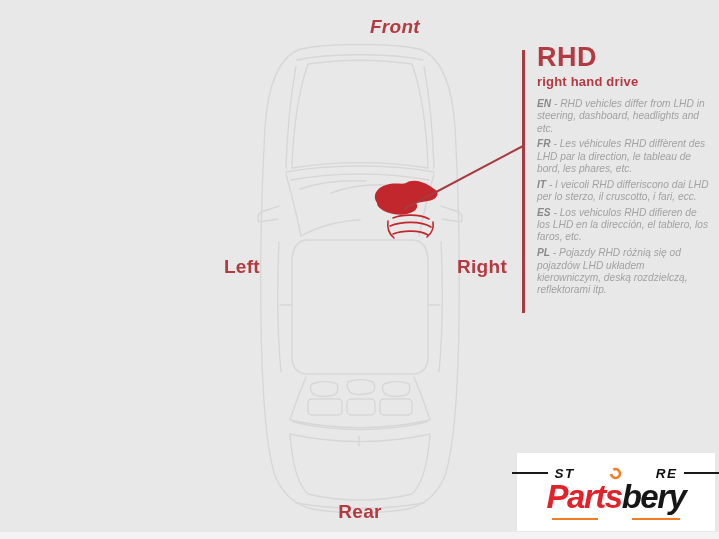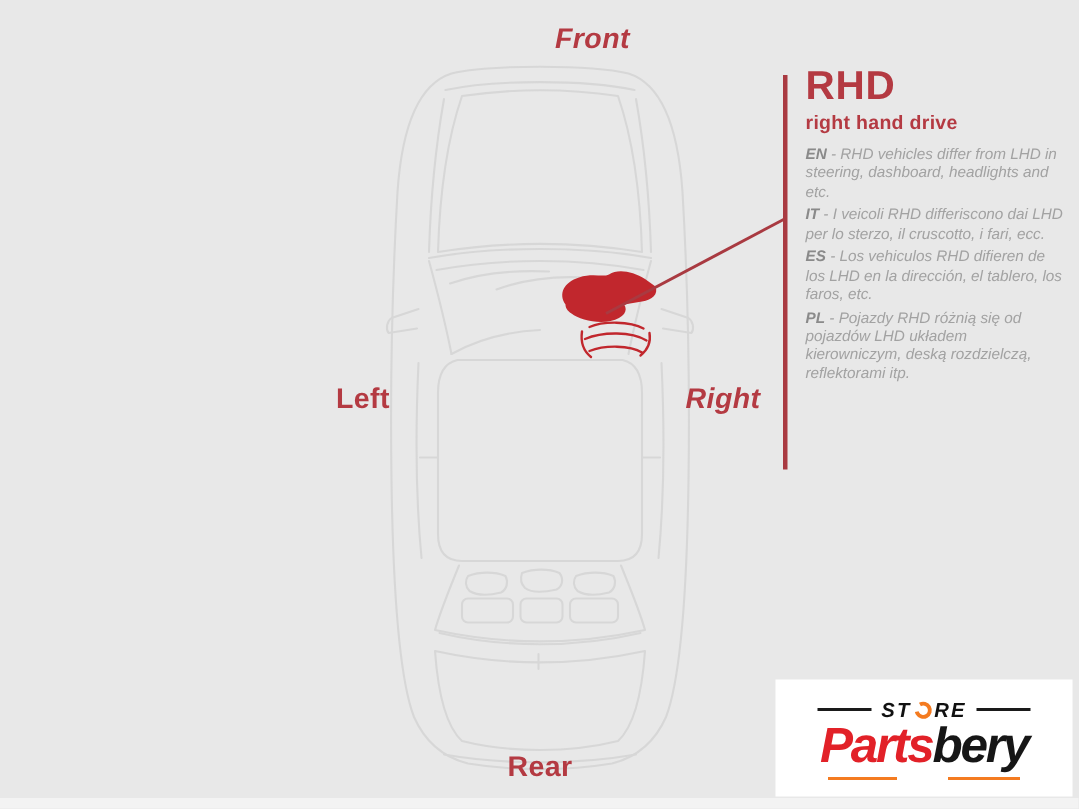--- a/index.html
+++ b/index.html
@@ -9,38 +9,38 @@
     font-family:"Liberation Sans", sans-serif;
   }
   .bottom-strip{position:absolute;left:0;top:532px;width:719px;height:7px;background:#f3f3f3;}
   .car-svg{position:absolute;left:0;top:0;}
   .dir-label{
     position:absolute;font-weight:bold;font-size:19px;color:var(--label-red,#b43a42);
     letter-spacing:.3px;
   }
   .lbl-front{left:300px;top:16px;width:120px;text-align:right;font-style:italic;}
   .lbl-left{left:185px;top:256px;width:75px;text-align:right;}
-  .lbl-right{left:457px;top:256px;width:80px;text-align:left;font-style:italic;}
+  .lbl-right{left:457px;top:256px;width:80px;text-align:left;}
   .lbl-rear{left:300px;top:501px;width:120px;text-align:center;}
   .accent-bar{position:absolute;left:522px;top:50px;width:3px;height:263px;background:var(--accent-red,#a93a41);}
   .info-panel{position:absolute;left:537px;top:44px;width:174px;}
   .info-title{font-size:27px;font-weight:bold;color:var(--label-red,#b43a42);line-height:1;letter-spacing:.5px;}
   .info-subtitle{font-size:13px;font-weight:bold;color:var(--label-red,#b43a42);margin-top:3px;letter-spacing:.2px;}
   .entries{margin-top:9px;}
   .entry{font-size:10.2px;line-height:12.3px;margin:0 0 3.5px 0;color:var(--text-gray,#a2a2a2);font-style:italic;}
   .entry .code{color:var(--code-gray,#8a8a8a);font-weight:bold;}
   .logo-box{
     position:absolute;left:517px;top:453px;width:198px;height:78px;background:#ffffff;
     display:flex;flex-direction:column;align-items:center;justify-content:center;
   }
   .logo-store-row{display:flex;align-items:center;gap:6px;margin-top:2px;}
   .store-line{width:36px;height:2px;background:#1a1a1a;}
   .store-text{
     font-size:13.5px;font-weight:bold;font-style:italic;letter-spacing:1.5px;color:#111111;
-    display:flex;align-items:center;
+    display:flex;align-items:center;gap:33px;
   }
   .store-ring{margin:0 1px;}
   .logo-brand{
     font-size:33px;font-weight:bold;font-style:italic;letter-spacing:-1.5px;line-height:1.05;
     margin-top:-1px;
   }
   .brand-red{color:var(--logo-red,#e22128);}
   .brand-black{color:#161616;}
   .logo-underline-row{display:flex;gap:34px;margin-top:3px;}
   .orange-line{height:2.5px;background:var(--logo-orange,#f47b20);}
@@ -116,20 +116,21 @@
 <div class="dir-label lbl-right">Right</div>
 <div class="dir-label lbl-rear">Rear</div>
 
 <div class="accent-bar"></div>
 
 <div class="info-panel">
   <div class="info-title">RHD</div>
   <div class="info-subtitle">right hand drive</div>
   <div class="entries">
       <p class="entry"><b class="code">EN</b> - RHD vehicles differ from LHD in steering, dashboard, headlights and etc.</p>
+      <p class="entry"><b class="code">FR</b> - Les véhicules RHD diffèrent des LHD par la direction, le tableau de bord, les phares, etc.</p>
       <p class="entry"><b class="code">IT</b> - I veicoli RHD differiscono dai LHD per lo sterzo, il cruscotto, i fari, ecc.</p>
       <p class="entry"><b class="code">ES</b> - Los vehiculos RHD difieren de los LHD en la dirección, el tablero, los faros, etc.</p>
       <p class="entry"><b class="code">PL</b> - Pojazdy RHD różnią się od pojazdów LHD układem kierowniczym, deską rozdzielczą, reflektorami itp.</p>
     </div>
 </div>
 
 <div class="logo-box">
   <div class="logo-store-row">
     <span class="store-line"></span>
     <span class="store-text">

